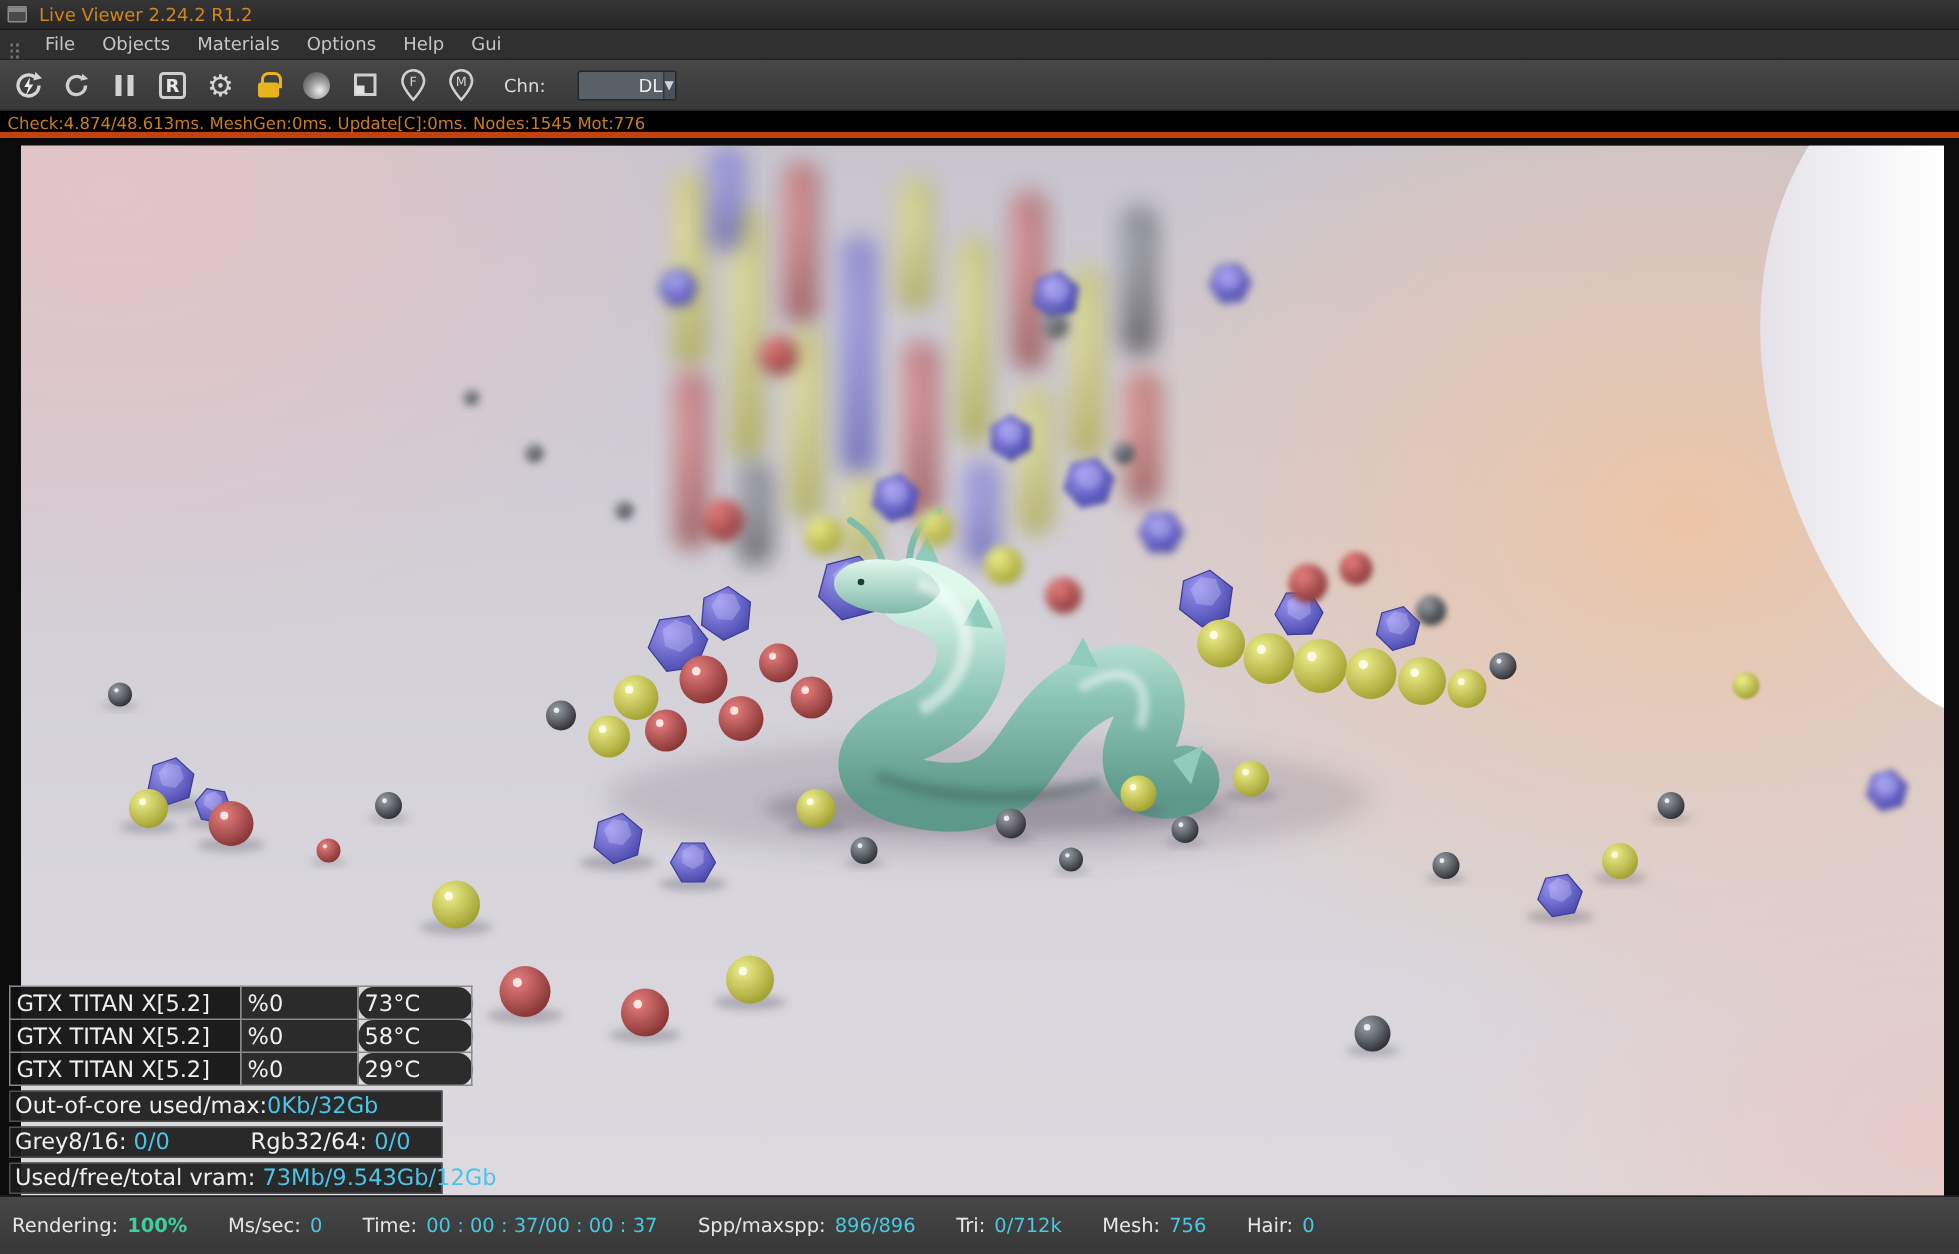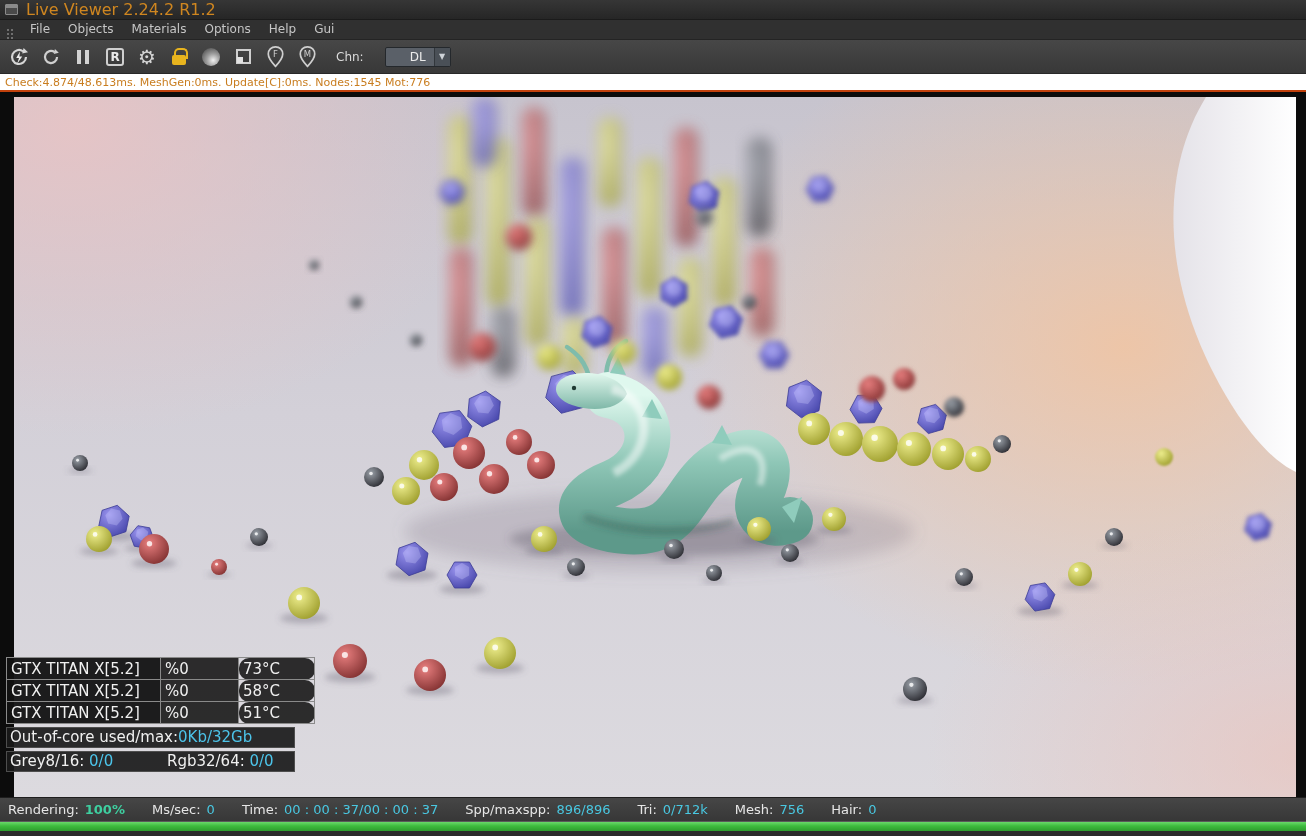--- a/index.html
+++ b/index.html
@@ -5,21 +5,21 @@
   * { box-sizing: border-box; margin: 0; padding: 0; }
   html,body { width:1306px; height:836px; overflow:hidden; background:#1a1a1a;
     font-family:"DejaVu Sans","Liberation Sans",sans-serif; }
   .window { position:relative; width:1306px; height:836px; background:#2e2e2e; overflow:hidden; }
 
   
   .titlebar { height:20px; background:linear-gradient(#363636,#262626); display:flex; align-items:center;
     padding-left:5px; border-bottom:1px solid #1b1b1b; }
   .win-icon { width:13px; height:11px; border:1px solid #8a8a8a; background:#4a4a4a; border-radius:1px; position:relative; }
   .win-icon::before { content:""; position:absolute; left:0; top:0; right:0; height:3px; background:#8a8a8a; }
-  .title-text { color:#cf8620; font-size:16px; margin-left:8px; white-space:pre; }
+  .title-text { color:#cf8620; font-size:12px; margin-left:8px; white-space:pre; }
 
   
   .menubar { height:20px; background:#303030; display:flex; align-items:flex-end; border-bottom:1px solid #242424; padding-left:4px; }
   .grip { display:flex; flex-direction:column; gap:2px; margin:0 7px 0 3px; }
   .grip i { display:block; width:7px; height:2px; background:repeating-linear-gradient(90deg,#6f6f6f 0 2px,transparent 2px 4px); }
   .menu-item { color:#c6c6c6; font-size:12px; padding:0 9px; line-height:20px; cursor:default; }
 
   
   .toolbar { height:34px; background:linear-gradient(#474747,#383838); display:flex; align-items:center;
     padding-left:4px; border-bottom:1px solid #282828; }
@@ -32,46 +32,46 @@
   .lock::before { content:""; position:absolute; left:2px; top:-7px; width:10px; height:9px;
     border:2.5px solid #e8b41e; border-bottom:none; border-radius:5px 5px 0 0; }
   .matball { width:18px; height:18px; border-radius:50%;
     background:radial-gradient(circle at 62% 68%, #f0f0f0 0%, #9c9c9c 40%, #383838 100%); }
   .sqpick { position:relative; width:15px; height:15px; border:2px solid #cfcfcf; }
   .sqpick::after { content:""; position:absolute; left:-1px; bottom:-1px; width:6px; height:6px; background:#e2e2e2; }
   .chn-wrap { display:flex; align-items:center; margin-left:12px; }
   .chn-label { color:#dcdcdc; font-size:12px; margin-right:21px; }
   .dropdown { display:flex; align-items:center; width:66px; height:20px; background:#5a6068;
     border:1px solid #24282c; border-radius:2px; }
-  .dropdown .val { flex:1; color:#ececec; font-size:12px; padding-left:24px; }
+  .dropdown .val { flex:1; color:#ececec; font-size:12px; padding-left:24px;margin-left:16px; }
   .dropdown .arrow { width:16px; height:100%; background:#4a5057; display:flex; align-items:center;
     justify-content:center; color:#ced3d8; font-size:8px; border-left:1px solid #32373c; }
 
   
-  .statsline { height:18px; background:#ffffff; color:#c97d1f; font-size:11px; line-height:17px;
-    padding-left:5px; border-bottom:2px solid #c2410c; white-space:pre; }
+  .statsline { height:18px; background:#000000; color:#c97d1f; font-size:11px; line-height:17px;
+    padding-left:5px; border-bottom:4px solid #c2410c; white-space:pre; }
 
   
   .viewport { position:relative; height:705px; background:#0c0c0c; }
   #scene-svg { position:absolute; left:14px; top:5px; display:block; }
 
   
   .gpu-overlay { position:absolute; left:6px; top:565px; font-size:15px; color:#f0f0f0; }
   table.gpu { border-collapse:collapse; }
   table.gpu td { border:1px solid #8a8a8a; height:22px; padding-left:4px; }
   td.c-name { width:154px; background:rgba(18,18,18,.95); }
   td.c-load { width:78px; background:rgba(30,30,30,.93); }
   td.c-temp { width:76px; background:rgba(30,30,30,.93);border-radius:10px; }
   .inforow { width:289px; height:21px; margin-top:3px; background:rgba(26,26,26,.92);
     border:1px solid #4e4e4e; line-height:19px; padding-left:3px; white-space:pre; }
   .cyan { color:#4cc4ea; }
   .pair1 { display:inline-block; width:157px; }
 
   
-  .statusbar { height:24px; background:linear-gradient(#464646,#373737); border-top:1px solid #1e1e1e;
+  .statusbar { height:40px; background:linear-gradient(#464646,#373737); border-top:1px solid #1e1e1e;
     display:flex; align-items:center; padding-left:8px; font-size:13px; color:#e6e6e6; }
   .sb-item { display:flex; margin-right:27px; white-space:pre; }
   .sb-val { margin-left:6px; color:#49c8e2; white-space:pre; }
   .sb-val.green { color:#3ecfa0;font-weight:bold; }
 
   
   .progresswrap { height:10px; background:#1f1f1f; border-top:1px solid #5a5a5a; }
   .progressbar { height:100%; background:linear-gradient(#6ad86a 0%, #3dbb3d 45%, #2d9c2d 100%); }
   .window-bottom { height:5px; background:#2b2b2b; }
 </style>
@@ -431,26 +431,27 @@
           <td class="c-temp">73°C</td>
         </tr>
         <tr>
           <td class="c-name">GTX TITAN X[5.2]</td>
           <td class="c-load">%0</td>
           <td class="c-temp">58°C</td>
         </tr>
         <tr>
           <td class="c-name">GTX TITAN X[5.2]</td>
           <td class="c-load">%0</td>
-          <td class="c-temp">51°C</td>
+          <td class="c-temp">29°C</td>
         </tr>
       </tbody>
         </table>
       <div class="inforow"><span>Out-of-core used/max:</span><span class="cyan">0Kb/32Gb</span></div>
       <div class="inforow"><span class="pair1"><span>Grey8/16: </span><span class="cyan">0/0</span></span><span>Rgb32/64: </span><span class="cyan">0/0</span></div>
+      <div class="inforow"><span>Used/free/total vram: </span><span class="cyan">73Mb/9.543Gb/12Gb</span></div>
     </div>
   </div>
 
   <div class="statusbar">
     <span class="sb-item"><span>Rendering:</span><span class="sb-val green">100%</span></span>
     <span class="sb-item"><span>Ms/sec:</span><span class="sb-val">0</span></span>
     <span class="sb-item"><span>Time:</span><span class="sb-val">00 : 00 : 37/00 : 00 : 37</span></span>
     <span class="sb-item"><span>Spp/maxspp:</span><span class="sb-val">896/896</span></span>
     <span class="sb-item"><span>Tri:</span><span class="sb-val">0/712k</span></span>
     <span class="sb-item"><span>Mesh:</span><span class="sb-val">756</span></span>

